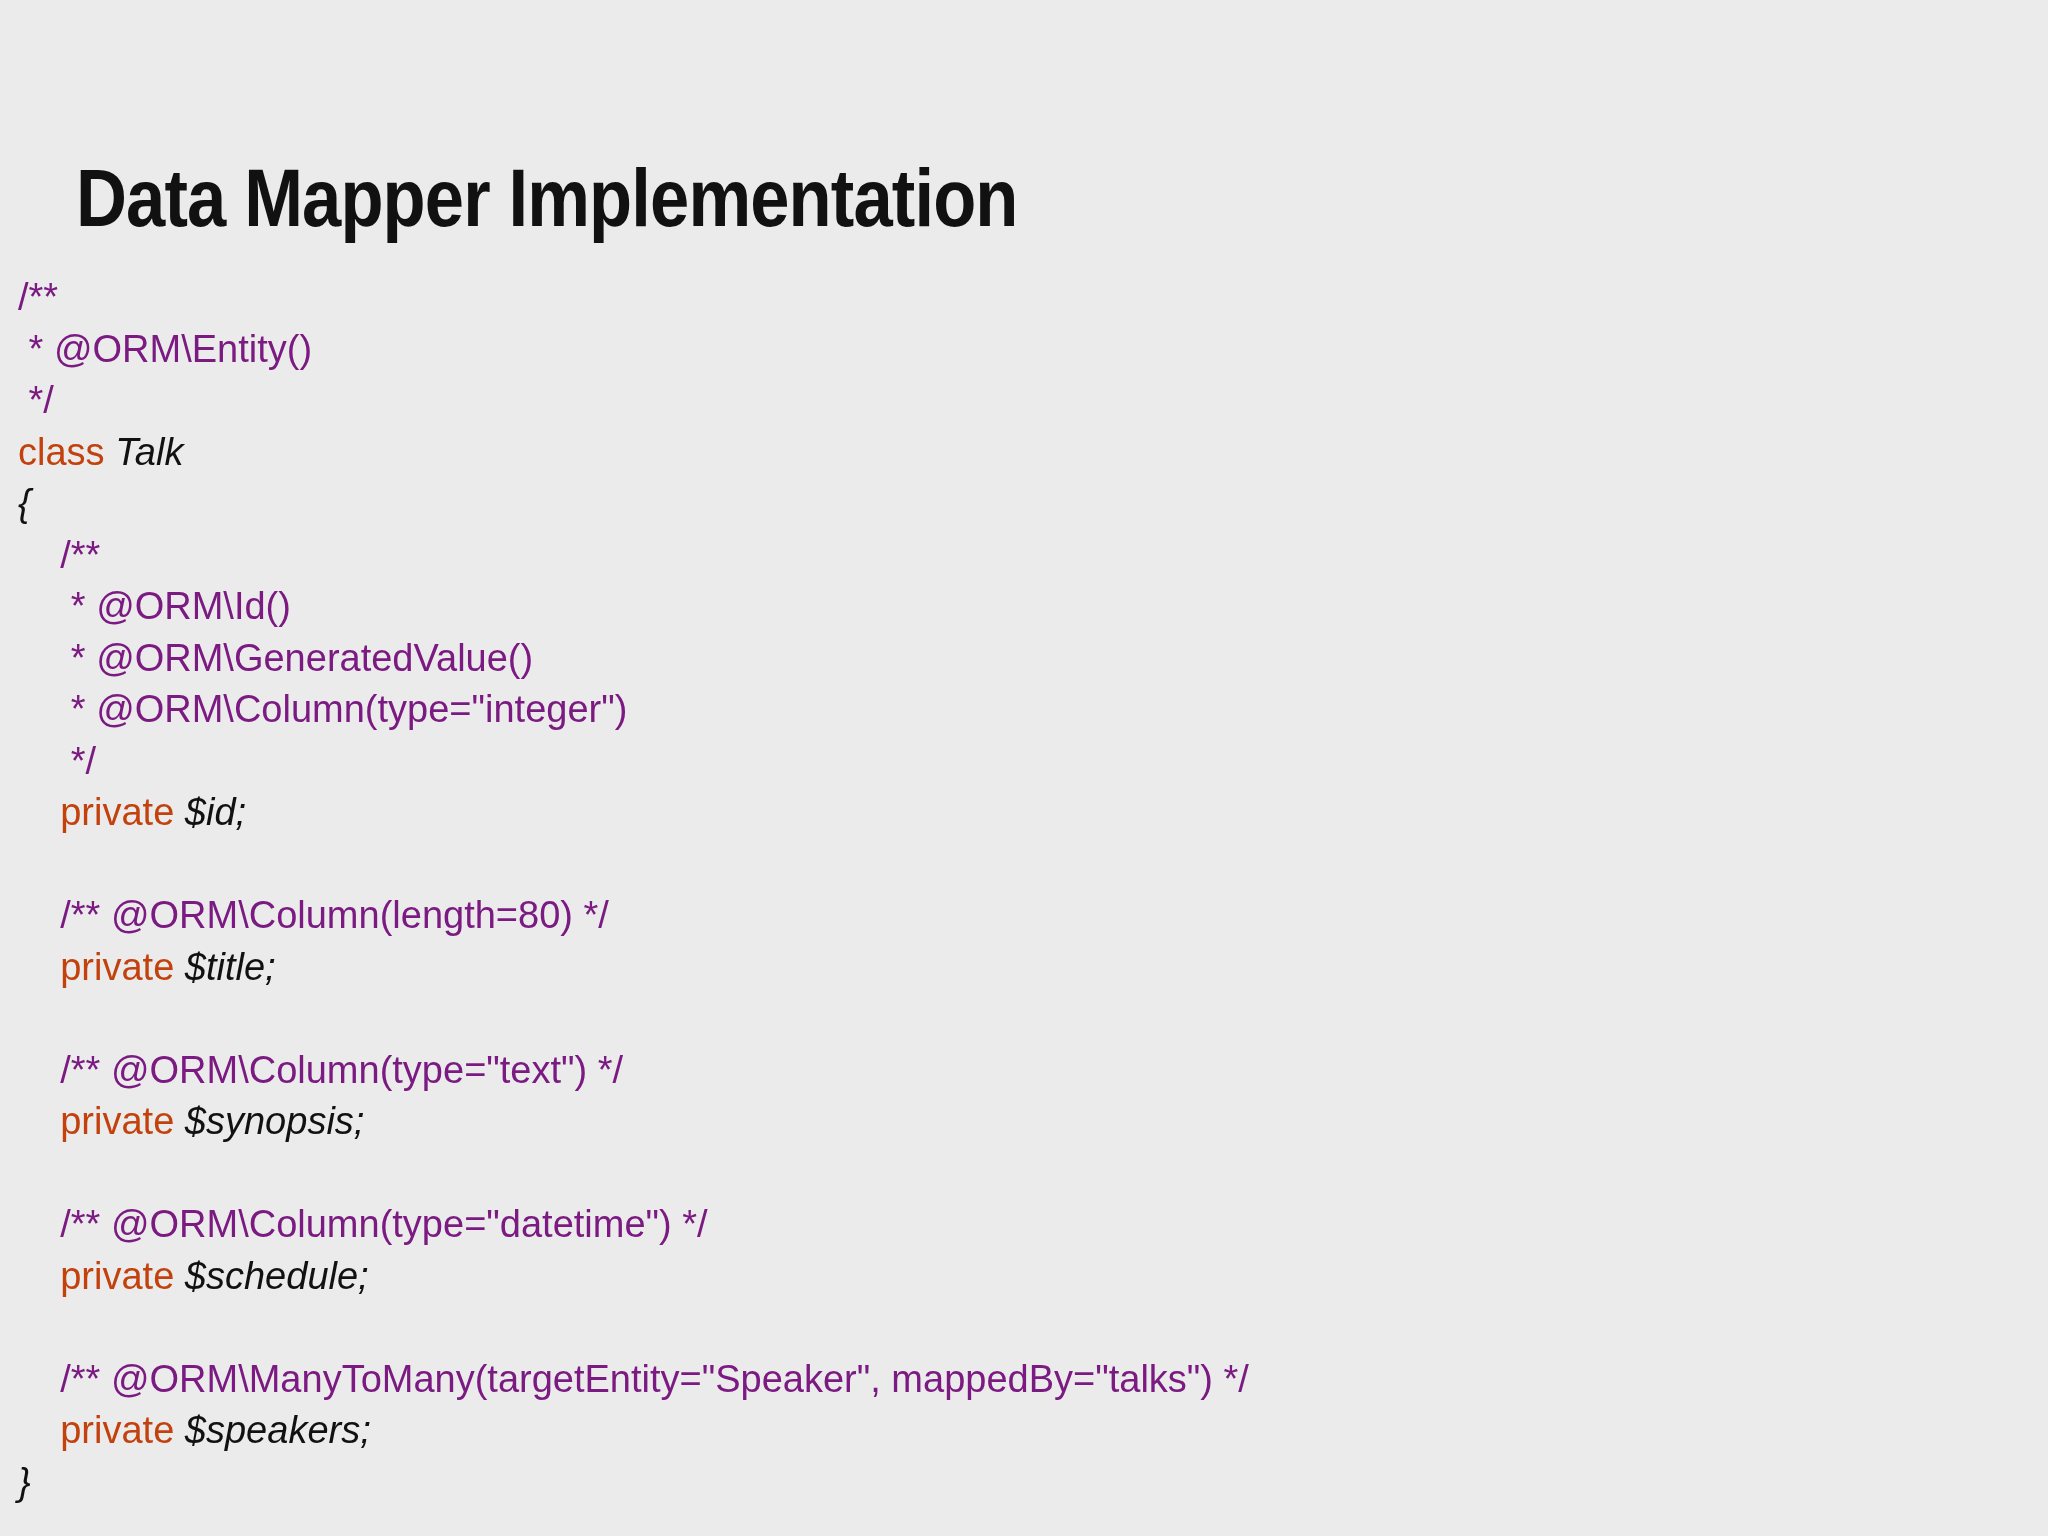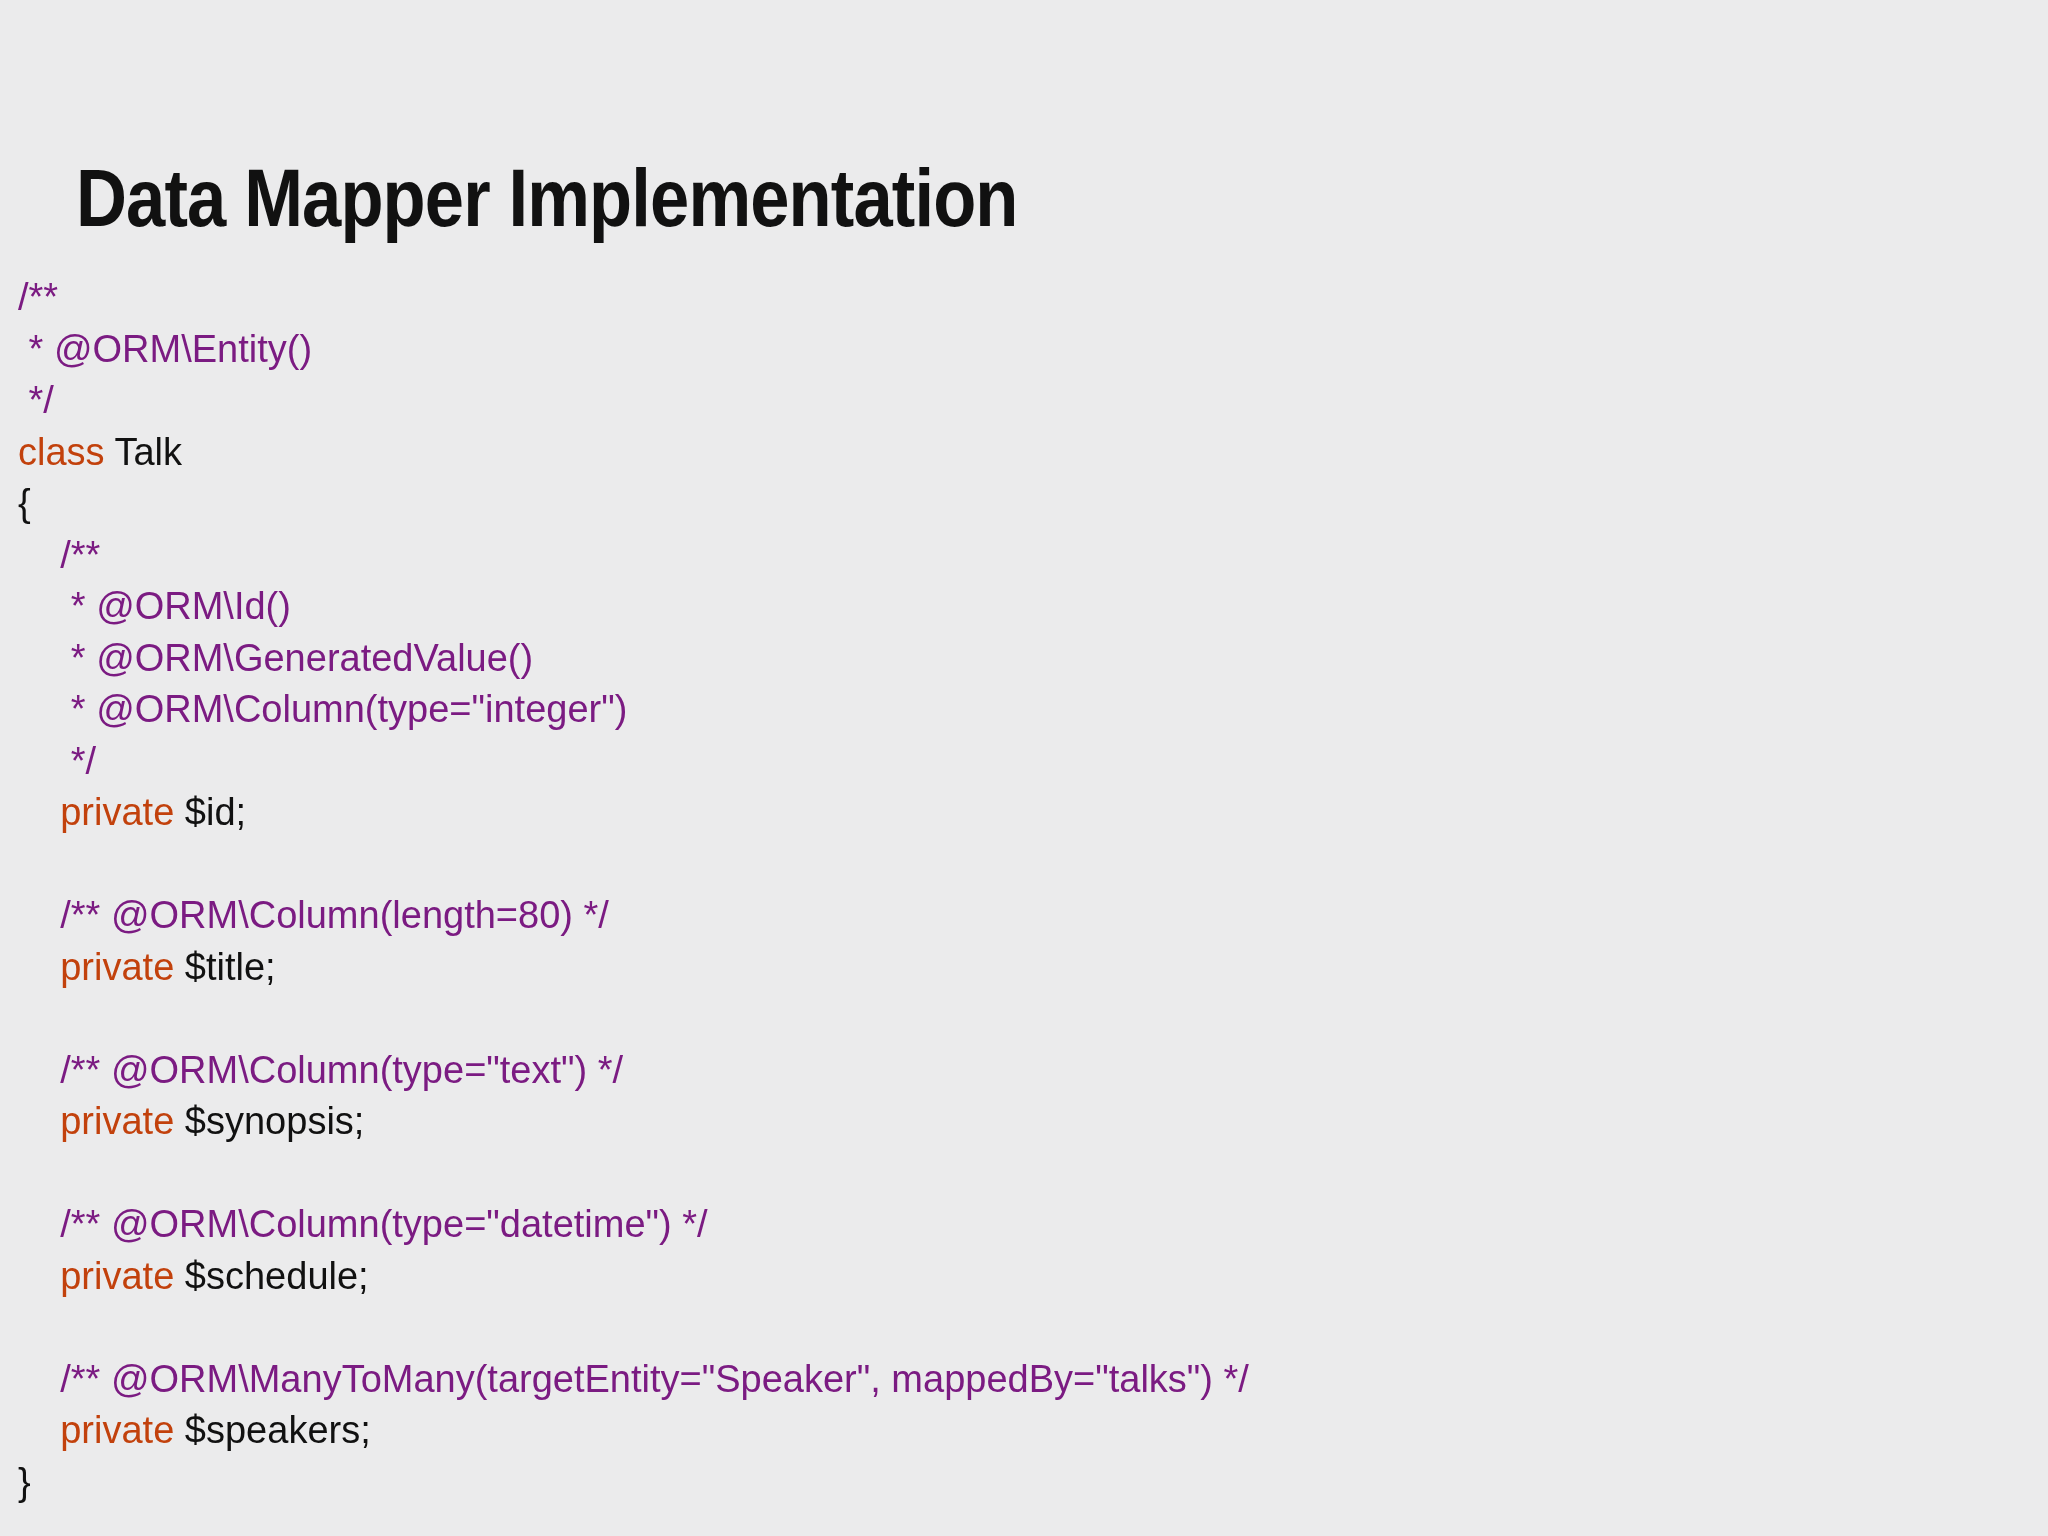--- a/index.html
+++ b/index.html
@@ -49,21 +49,21 @@
     white-space: pre;
   }
 
   .code-line {
     white-space: pre;
     min-height: 51.5px;
   }
 
   .tok-comment { color: #7b1b82; }
   .tok-keyword { color: #c2410c; }
-  .tok-plain   { color: #111111; }
+  .tok-plain   { color: #111111; font-style: italic; }
   .tok-blank   { color: transparent; }
 </style>
 </head>
 <body>
 
 <div class="slide">
 
   <h1 class="slide-title">Data Mapper Implementation</h1>
 
   <div class="code-block" id="code-block"><div class="code-line"><span class="tok-comment">/**</span></div><div class="code-line"><span class="tok-comment"> * @ORM\Entity()</span></div><div class="code-line"><span class="tok-comment"> */</span></div><div class="code-line"><span class="tok-keyword">class</span><span class="tok-plain"> Talk</span></div><div class="code-line"><span class="tok-plain">{</span></div><div class="code-line"><span class="tok-comment">    /**</span></div><div class="code-line"><span class="tok-comment">     * @ORM\Id()</span></div><div class="code-line"><span class="tok-comment">     * @ORM\GeneratedValue()</span></div><div class="code-line"><span class="tok-comment">     * @ORM\Column(type="integer")</span></div><div class="code-line"><span class="tok-comment">     */</span></div><div class="code-line"><span class="tok-plain">    </span><span class="tok-keyword">private</span><span class="tok-plain"> $id;</span></div><div class="code-line"><span class="tok-blank"> </span></div><div class="code-line"><span class="tok-comment">    /** @ORM\Column(length=80) */</span></div><div class="code-line"><span class="tok-plain">    </span><span class="tok-keyword">private</span><span class="tok-plain"> $title;</span></div><div class="code-line"><span class="tok-blank"> </span></div><div class="code-line"><span class="tok-comment">    /** @ORM\Column(type="text") */</span></div><div class="code-line"><span class="tok-plain">    </span><span class="tok-keyword">private</span><span class="tok-plain"> $synopsis;</span></div><div class="code-line"><span class="tok-blank"> </span></div><div class="code-line"><span class="tok-comment">    /** @ORM\Column(type="datetime") */</span></div><div class="code-line"><span class="tok-plain">    </span><span class="tok-keyword">private</span><span class="tok-plain"> $schedule;</span></div><div class="code-line"><span class="tok-blank"> </span></div><div class="code-line"><span class="tok-comment">    /** @ORM\ManyToMany(targetEntity="Speaker", mappedBy="talks") */</span></div><div class="code-line"><span class="tok-plain">    </span><span class="tok-keyword">private</span><span class="tok-plain"> $speakers;</span></div><div class="code-line"><span class="tok-plain">}</span></div></div>

